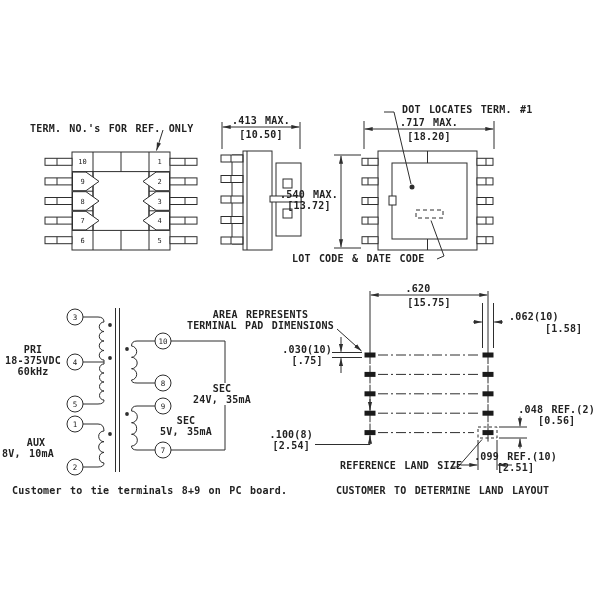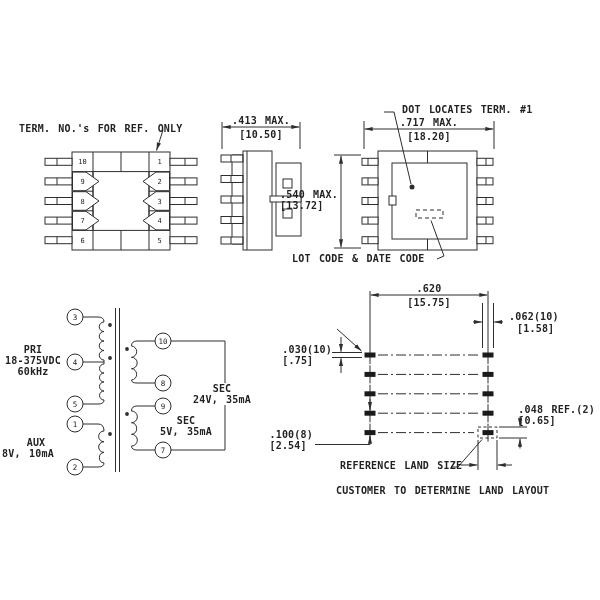--- a/index.html
+++ b/index.html
@@ -2,21 +2,21 @@
 <html><head>
 <meta charset="utf-8">
 <style>
   html,body{margin:0;padding:0;background:#fff;}
   #stage{position:relative;width:600px;height:600px;background:#fff;overflow:hidden;
          font-family:"DejaVu Sans Mono","Liberation Mono",monospace;}
   svg{position:absolute;left:0;top:0;}
   .t{position:absolute;font-size:10px;line-height:11px;color:#222;white-space:nowrap;
      letter-spacing:0.2px;word-spacing:2px;font-weight:bold;}
   .tc{transform:translateX(-50%);}
-  .tr{text-align:left;}
+  .tr{text-align:center;}
   .tr span{display:block;}
   .bgw{background:#fff;padding:0 1px;}
 </style>
 </head>
 <body>
 
 <div id="stage">
 
 <svg width="600" height="600" viewBox="0 0 600 600">
   <defs>
@@ -291,21 +291,21 @@
       <text x="75" y="426.5">1</text>
       <text x="75" y="469.5">2</text>
       <text x="163" y="343.5">10</text>
       <text x="163" y="385.5">8</text>
       <text x="163" y="408.5">9</text>
       <text x="163" y="452.5">7</text>
     </g>
   </g>
 </svg>
 
-<div class="t" style="left:19px;top:123px">TERM. NO.'s FOR REF. ONLY</div>
+<div class="t" style="left:30px;top:123px">TERM. NO.'s FOR REF. ONLY</div>
 
 <div class="t tc" style="left:261px;top:115px">.413 MAX.</div>
 <div class="t tc" style="left:261px;top:129px">[10.50]</div>
 
 <div class="t" style="left:402px;top:104px">DOT LOCATES TERM. #1</div>
 <div class="t tc" style="left:429px;top:117px">.717 MAX.</div>
 <div class="t tc" style="left:429px;top:131px">[18.20]</div>
 <div class="t tr" style="right:262px;top:189px">
   <span>.540 MAX.</span>
   <span>[13.72]</span>
@@ -314,35 +314,42 @@
 
 <div class="t tc" style="left:33px;top:344px">PRI</div>
 <div class="t tc" style="left:33px;top:355px">18-375VDC</div>
 <div class="t tc" style="left:33px;top:366px">60kHz</div>
 <div class="t tc" style="left:36px;top:437px">AUX</div>
 <div class="t tc" style="left:28px;top:448px">8V, 10mA</div>
 <div class="t tc bgw" style="left:222px;top:383px">SEC</div>
 <div class="t tc bgw" style="left:222px;top:394px">24V, 35mA</div>
 <div class="t tc" style="left:186px;top:415px">SEC</div>
 <div class="t tc" style="left:186px;top:426px">5V, 35mA</div>
+<div class="t" style="left:12px;top:485px">Customer to tie terminals 8+9 on PC board.</div>
 
 <div class="t tr" style="right:266px;top:309px">
-</div>
-<div class="t tc" style="left:429px;top:283px">.620</div>
+  <span>AREA REPRESENTS</span>
+  <span>TERMINAL PAD DIMENSIONS</span>
+</div>
+<div class="t tc" style="left:418px;top:283px">.620</div>
 <div class="t tc" style="left:429px;top:297px">[15.75]</div>
 <div class="t" style="left:509px;top:311px">.062(10)</div>
-<div class="t" style="left:517px;top:323px">[1.58]</div>
+<div class="t" style="left:545px;top:323px">[1.58]</div>
 <div class="t tr" style="right:268px;top:344px">
   <span>.030(10)</span>
   <span>[.75]</span>
 </div>
 <div class="t tr" style="right:287px;top:429px">
   <span>.100(8)</span>
   <span>[2.54]</span>
 </div>
 <div class="t tr" style="right:5px;top:404px">
   <span>.048 REF.(2)</span>
-  <span>[0.65]</span>
+  <span>[0.56]</span>
+</div>
+<div class="t tr" style="right:43px;top:451px">
+  <span>.099 REF.(10)</span>
+  <span>[2.51]</span>
 </div>
 <div class="t" style="left:340px;top:460px">REFERENCE LAND SIZE</div>
 <div class="t" style="left:336px;top:485px">CUSTOMER TO DETERMINE LAND LAYOUT</div>
 
 </div>
 
 </body></html>

